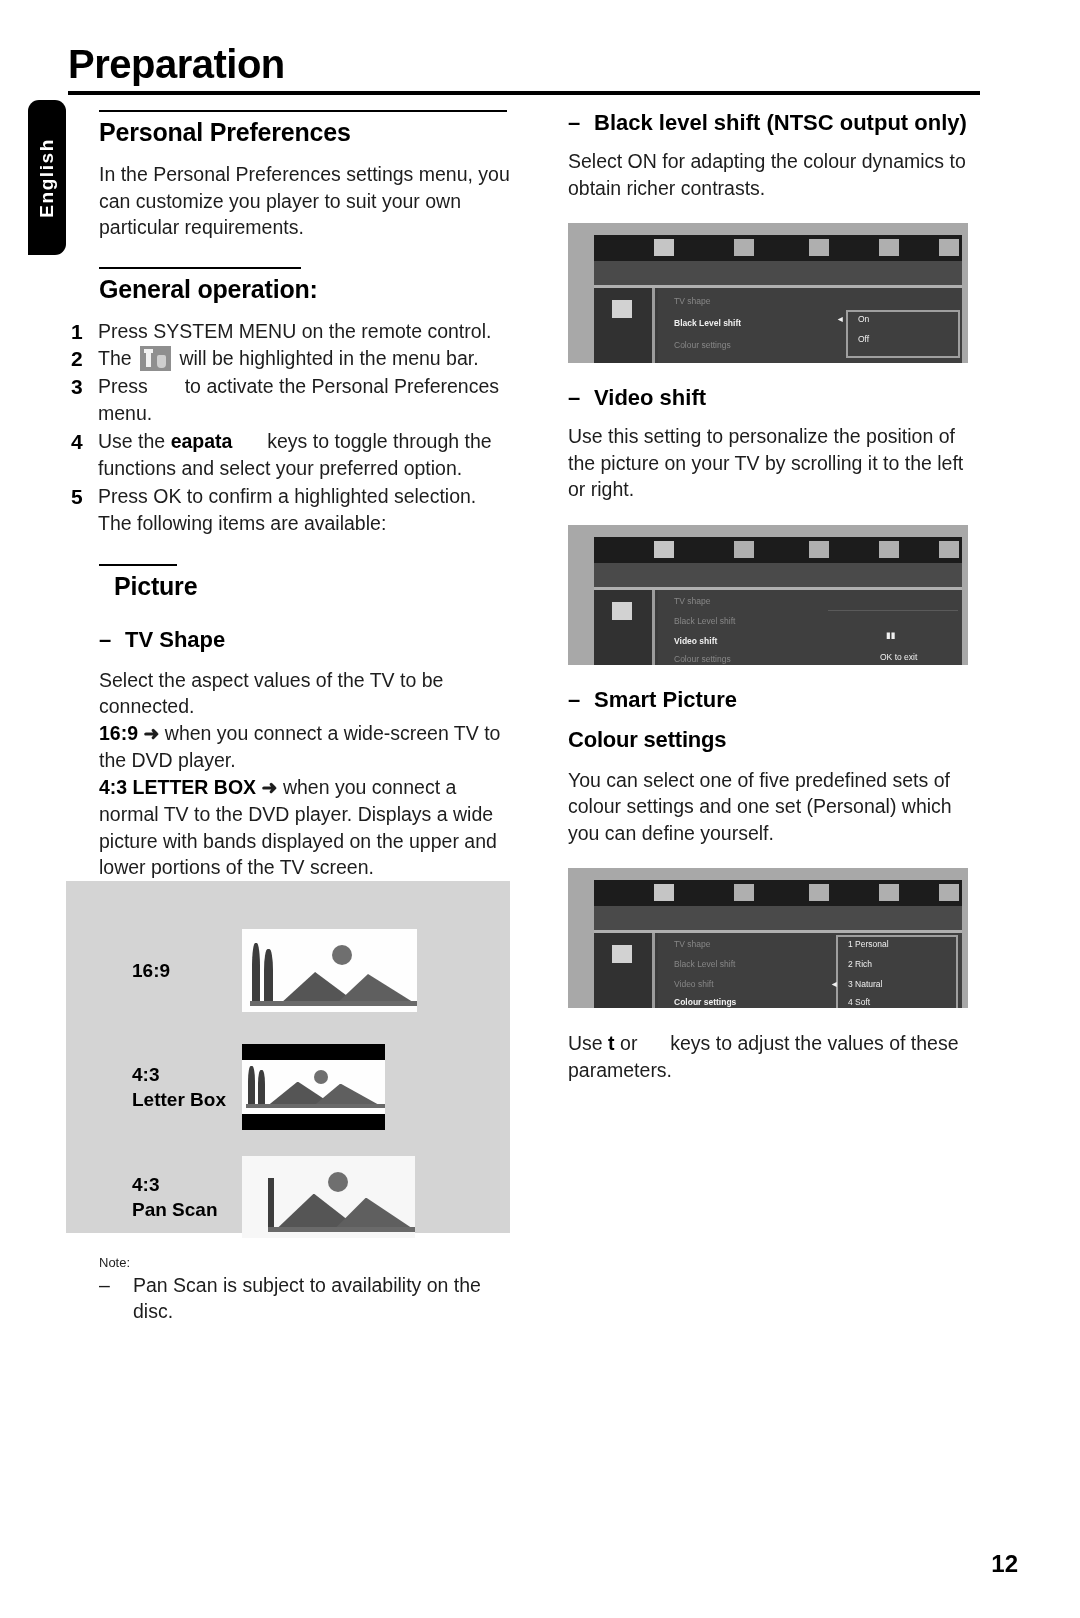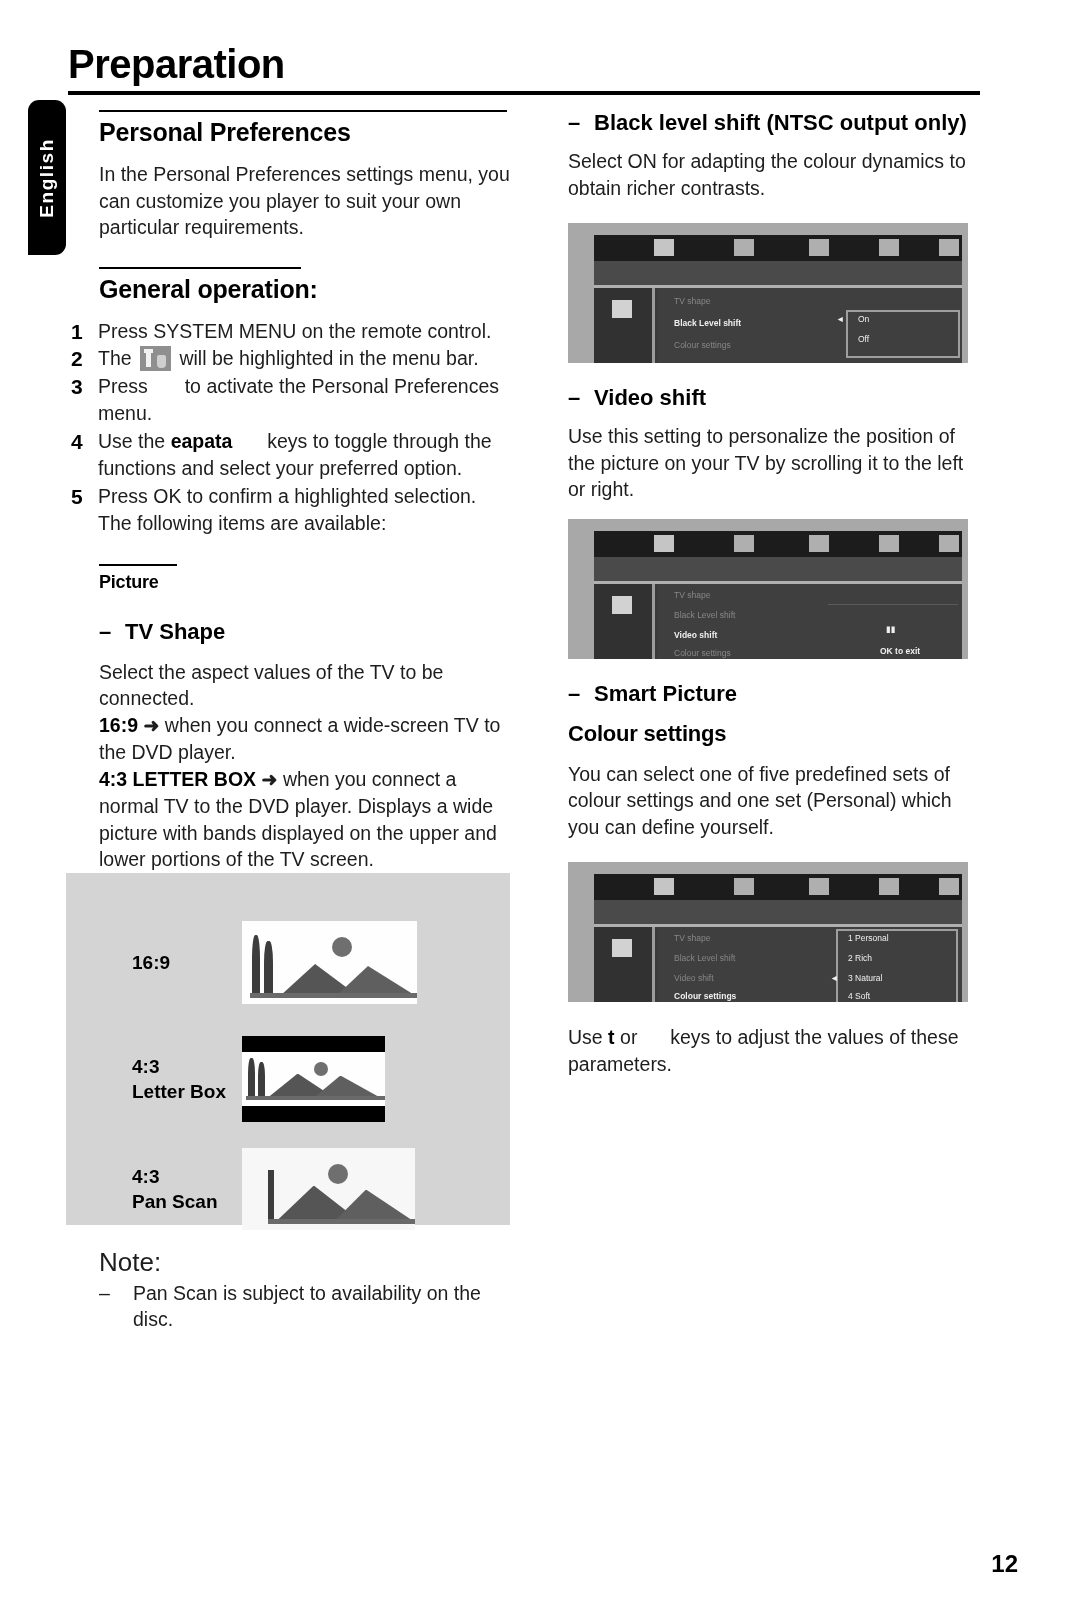--- a/index.html
+++ b/index.html
@@ -88,23 +88,23 @@
     color: #000;
   }
   h3.sub-head {
     font-size: 22px;
     font-weight: bold;
     margin: 0 0 4px 0;
     letter-spacing: -0.2px;
     color: #000;
   }
   h3.pic-head {
-    font-size: 18px;
-    font-weight: bold;
-    margin: 0 0 26px 0;
+    font-size: 25px;
+    font-weight: bold;
+    margin: 0 0 26px 15px;
     letter-spacing: -0.2px;
     color: #000;
   }
 
   p.body {
     font-size: 19.5px;
     line-height: 26.5px;
     margin: 0 0 18px 0;
     color: #1d1d1d;
     font-weight: 300;
@@ -211,21 +211,21 @@
   .hill {
     position: absolute;
     bottom: 0;
     background: #555;
   }
   .bar-blk { position: absolute; left: 0; right: 0; background: #000; }
 
   
   .note-wrap { margin-top: 22px; }
   .note-title {
-    font-size: 26px;
+    font-size: 13px;
     color: #1d1d1d;
     margin: 0 0 2px 0;
     font-weight: 300;
   }
   .note-item {
     display: flex;
     font-size: 19.5px;
     color: #1d1d1d;
     font-weight: 300;
     line-height: 26px;
@@ -493,21 +493,21 @@
       <div class="osd-txt" style="left:200px; top:26px; color:#fff;">On</div>
       <div class="osd-txt" style="left:200px; top:46px; color:#fff;">Off</div>
       <div class="osd-txt" style="left:178px; top:26px; color:#fff;">◄</div>
     </div>
   </div>
 
   <div class="dash-head" style="margin-bottom:12px">
     <span class="dash">–</span>
     <span>Video shift</span>
   </div>
-  <p class="body" style="margin-bottom:16px">Use this setting to personalize the position of the picture on your TV by scrolling it to the left or right.</p>
+  <p class="body" style="margin-bottom:22px">Use this setting to personalize the position of the picture on your TV by scrolling it to the left or right.</p>
 
   <div class="osd">
     <div class="osd-inner"></div>
     <div class="osd-bar">
       <span class="ic" style="left:60px;background:#e3e3e3"></span>
       <span class="ic" style="left:140px"></span>
       <span class="ic" style="left:215px"></span>
       <span class="ic" style="left:285px"></span>
       <span class="ic" style="left:345px"></span>
     </div>
@@ -515,21 +515,21 @@
     <div class="osd-left">
         <span class="sq"></span>
       </div>
     <div class="osd-mid">
       <div class="osd-txt osd-dim" style="left:16px; top:6px;">TV shape</div>
       <div class="osd-txt osd-dim" style="left:16px; top:26px;">Black Level shift</div>
       <div class="osd-txt" style="left:16px; top:46px; font-weight:bold; color:#fff;">Video shift</div>
       <div class="osd-txt osd-dim" style="left:16px; top:64px;">Colour settings</div>
       <div class="osd-row-line" style="left:170px; top:20px; width:130px;"></div>
       <div class="osd-txt" style="left:228px; top:40px; color:#fff;">▮▮</div>
-      <div class="osd-txt" style="left:222px; top:62px; color:#fff;font-weight:bold;">OK to exit</div>
+      <div class="osd-txt" style="left:222px; top:62px; color:#fff;">OK to exit</div>
     </div>
   </div>
 
   <div class="dash-head" style="margin-bottom:14px">
     <span class="dash">–</span>
     <span>Smart Picture</span>
   </div>
   <h3 class="sub-head" style="margin-bottom:14px">Colour settings</h3>
   <p class="body" style="margin-bottom:22px">You can select one of five predefined sets of colour settings and one set (Personal) which you can define yourself.</p>
 

